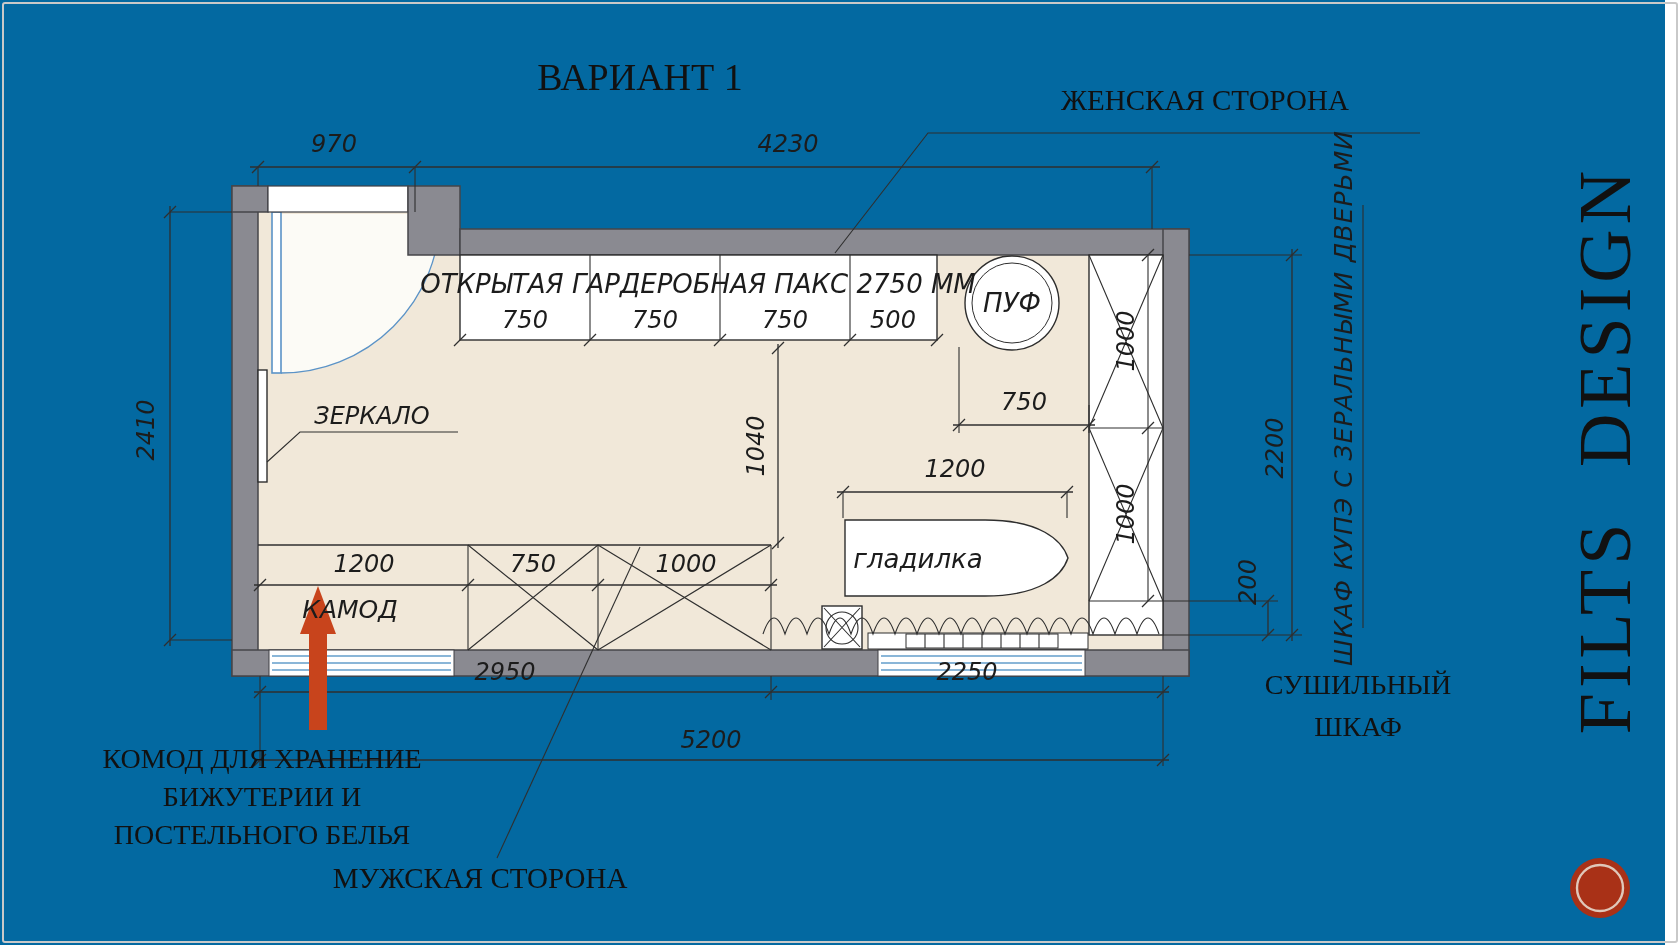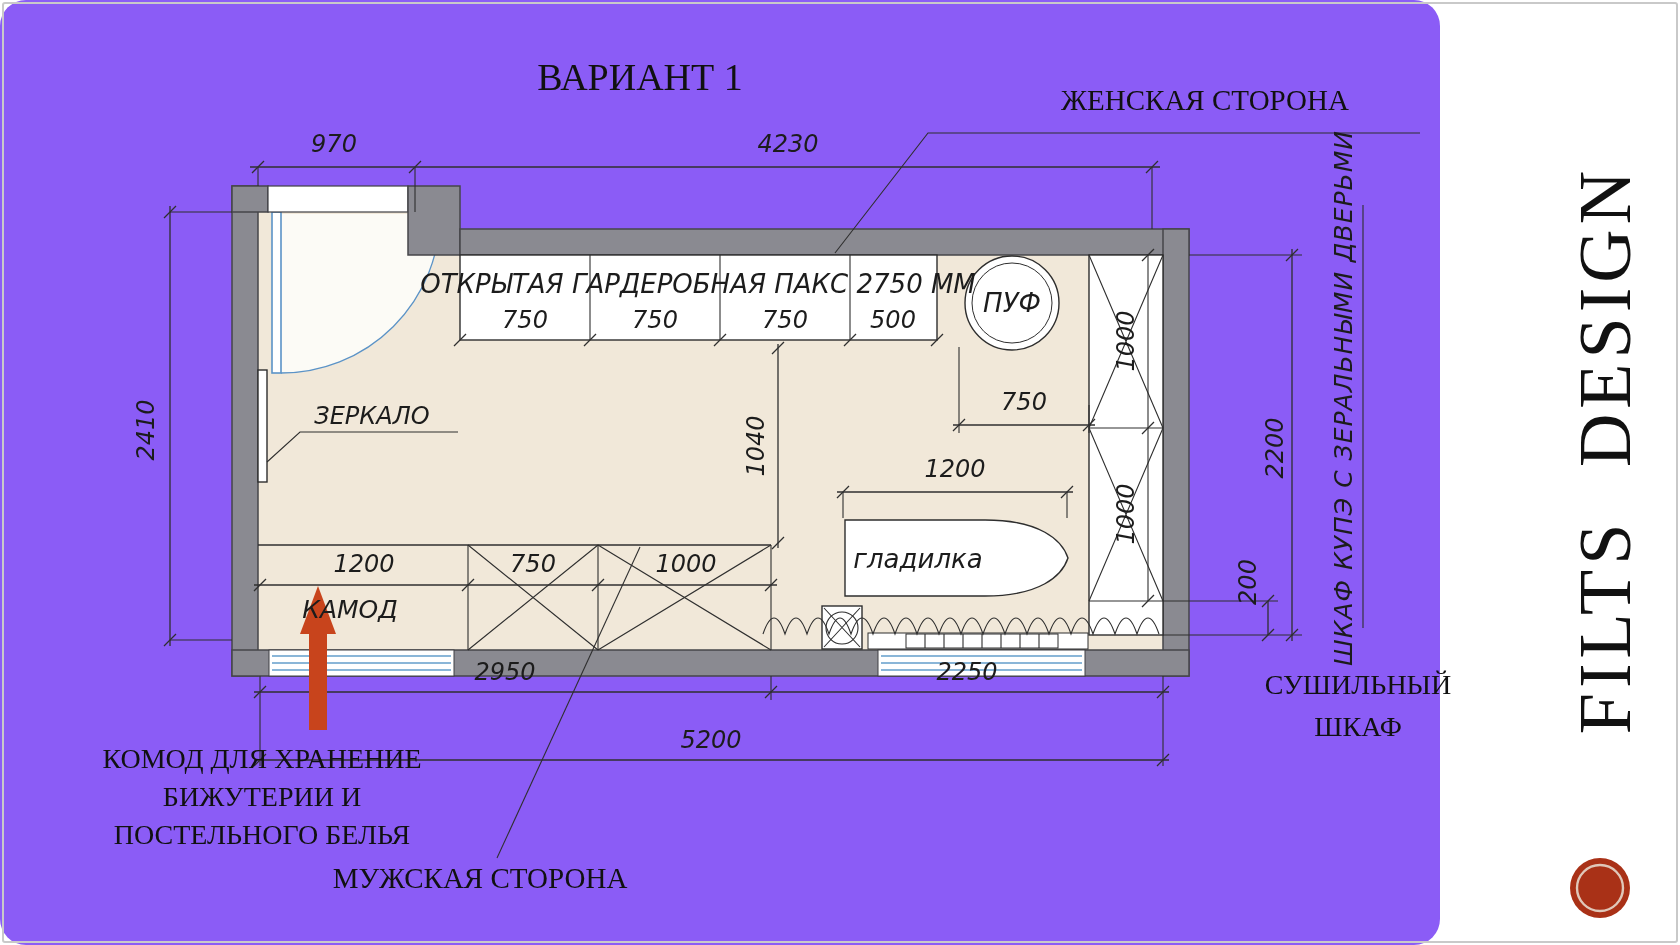--- a/index.html
+++ b/index.html
@@ -1,16 +1,16 @@
 <!DOCTYPE html>
 <html><head>
 <meta charset="utf-8">
 <style>
   html,body{margin:0;padding:0;background:#fff;}
-  .stage{width:1440px;height:945px;position:relative;background:#8b5cf6;border-radius:26px;}
+  .stage{width:1665px;height:945px;position:relative;background:#0369a1;}
   svg{display:block;}
   .ln{stroke:#2f2f2f;stroke-width:1.3;fill:none;}
   .thin{stroke-width:1.1;}
   .wall{fill:#8a8a91;stroke:#45454a;stroke-width:1.5;}
   .furn{fill:#ffffff;stroke:#2e2e2e;stroke-width:1.4;}
   .t-dim{font-family:"DejaVu Sans",sans-serif;font-style:italic;fill:#1c1c1c;}
   .t-arch{font-family:"DejaVu Sans",sans-serif;font-style:italic;fill:#1c1c1c;}
   .t-serif{font-family:"Liberation Serif","DejaVu Serif",serif;fill:#111111;}
   .mid{text-anchor:middle;}
   .win{stroke:#8ab6d8;stroke-width:2;fill:none;}

